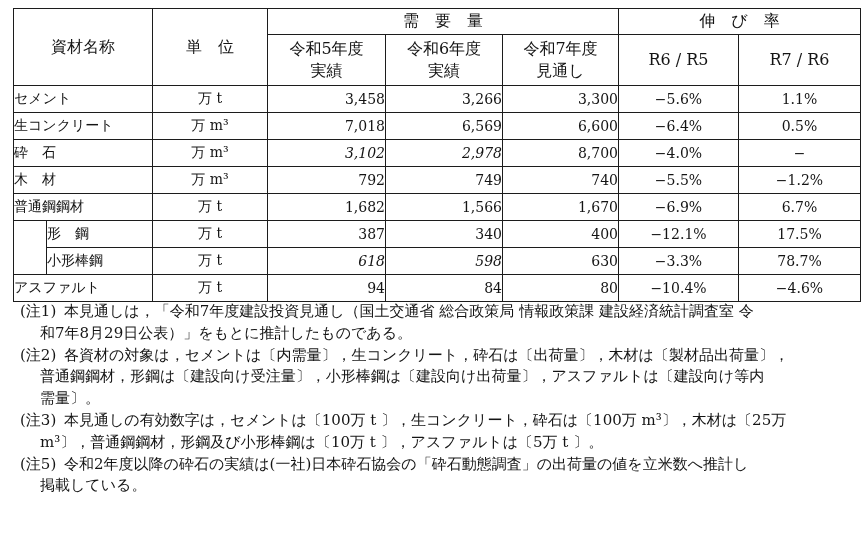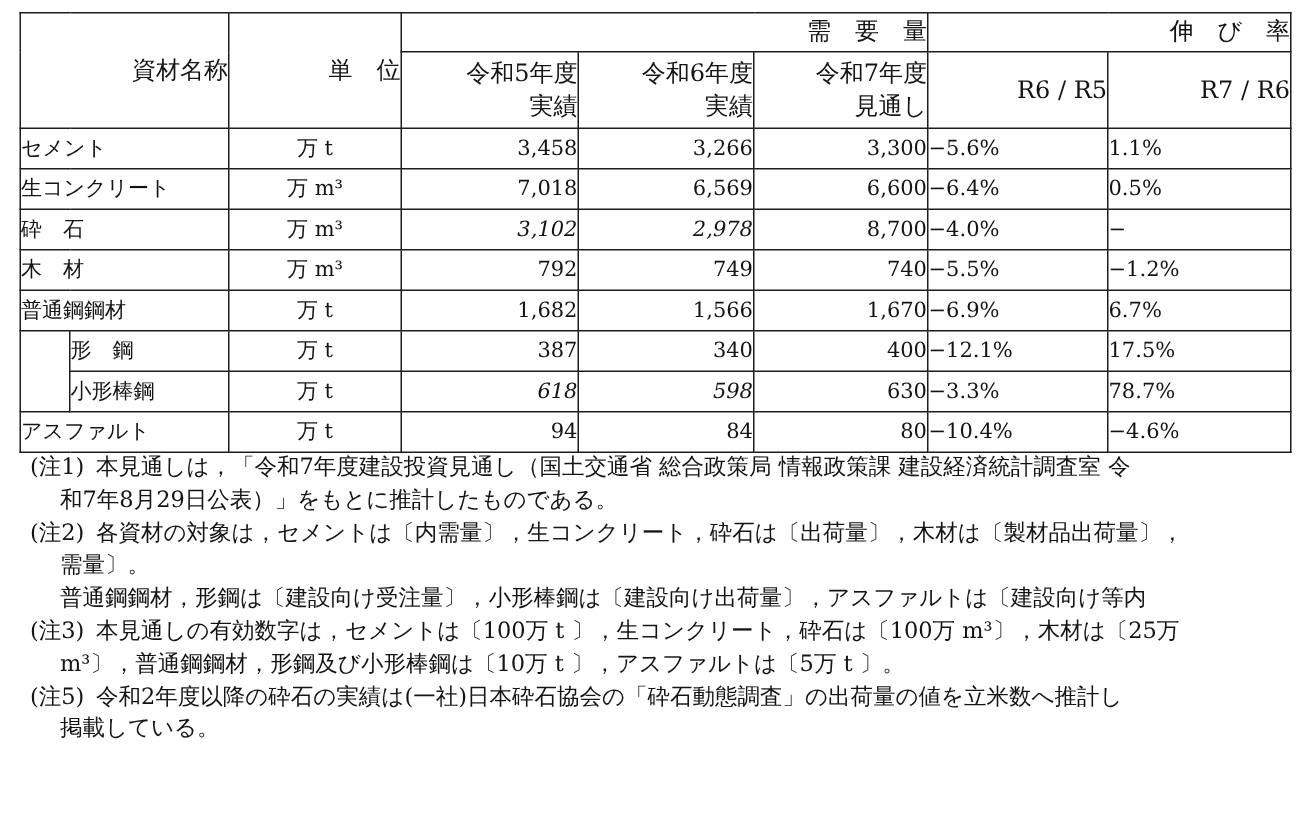--- a/index.html
+++ b/index.html
@@ -24,30 +24,30 @@
     font-size: 16px;
   }
   table.main th, table.main td {
     border: 1.5px solid #1c1c1c;
     padding: 0;
     font-weight: normal;
     vertical-align: middle;
     overflow: hidden;
     white-space: nowrap;
   }
-  table.main thead th { text-align: right; }
+  table.main thead th { text-align: center; }
   tr.band1 th { height: 25px; }
   tr.band2 th { height: 50px; line-height: 22px; }
   table.main tbody td { height: 26px; font-size: 14px; }
 
   td.mat  { text-align: left; padding-left: 7px; font-size: 16px; }
   td.sub  { padding-left: 13px; margin-top: 13px; }
   td.unit { text-align: center; font-size: 16px; }
   td.num  { text-align: right; padding-right: 10px; }
-  td.pct  { text-align: left; padding-right: 14px; }
+  td.pct  { text-align: center; padding-right: 14px; }
   td.italic { font-style: italic; }
 
   td.no-bottom { border-bottom-style: none; }
   td.strip { border-top-style: none; border-bottom-style: none; }
 
   
   .notes {
     position: absolute;
     left: 0;
     top: 301px;
@@ -176,22 +176,22 @@
       </tbody>
   </table>
 
   <div class="notes">
       <div>
         <div class="note-line note-first"><span class="note-label">(注1)</span><span>本見通しは，「令和7年度建設投資見通し（国土交通省 総合政策局 情報政策課 建設経済統計調査室 令</span></div>
         <div class="note-line note-cont">和7年8月29日公表）」をもとに推計したものである。</div>
       </div>
       <div>
         <div class="note-line note-first"><span class="note-label">(注2)</span><span>各資材の対象は，セメントは〔内需量〕，生コンクリート，砕石は〔出荷量〕，木材は〔製材品出荷量〕，</span></div>
+        <div class="note-line note-cont">普通鋼鋼材，形鋼は〔建設向け受注量〕，小形棒鋼は〔建設向け出荷量〕，アスファルトは〔建設向け等内</div>
         <div class="note-line note-cont">需量〕。</div>
-        <div class="note-line note-cont">普通鋼鋼材，形鋼は〔建設向け受注量〕，小形棒鋼は〔建設向け出荷量〕，アスファルトは〔建設向け等内</div>
       </div>
       <div>
         <div class="note-line note-first"><span class="note-label">(注3)</span><span>本見通しの有効数字は，セメントは〔100万 t 〕，生コンクリート，砕石は〔100万 m³〕，木材は〔25万</span></div>
         <div class="note-line note-cont">m³〕，普通鋼鋼材，形鋼及び小形棒鋼は〔10万 t 〕，アスファルトは〔5万 t 〕。</div>
       </div>
       <div>
         <div class="note-line note-first"><span class="note-label">(注5)</span><span>令和2年度以降の砕石の実績は(一社)日本砕石協会の「砕石動態調査」の出荷量の値を立米数へ推計し</span></div>
         <div class="note-line note-cont">掲載している。</div>
       </div>
     </div>

